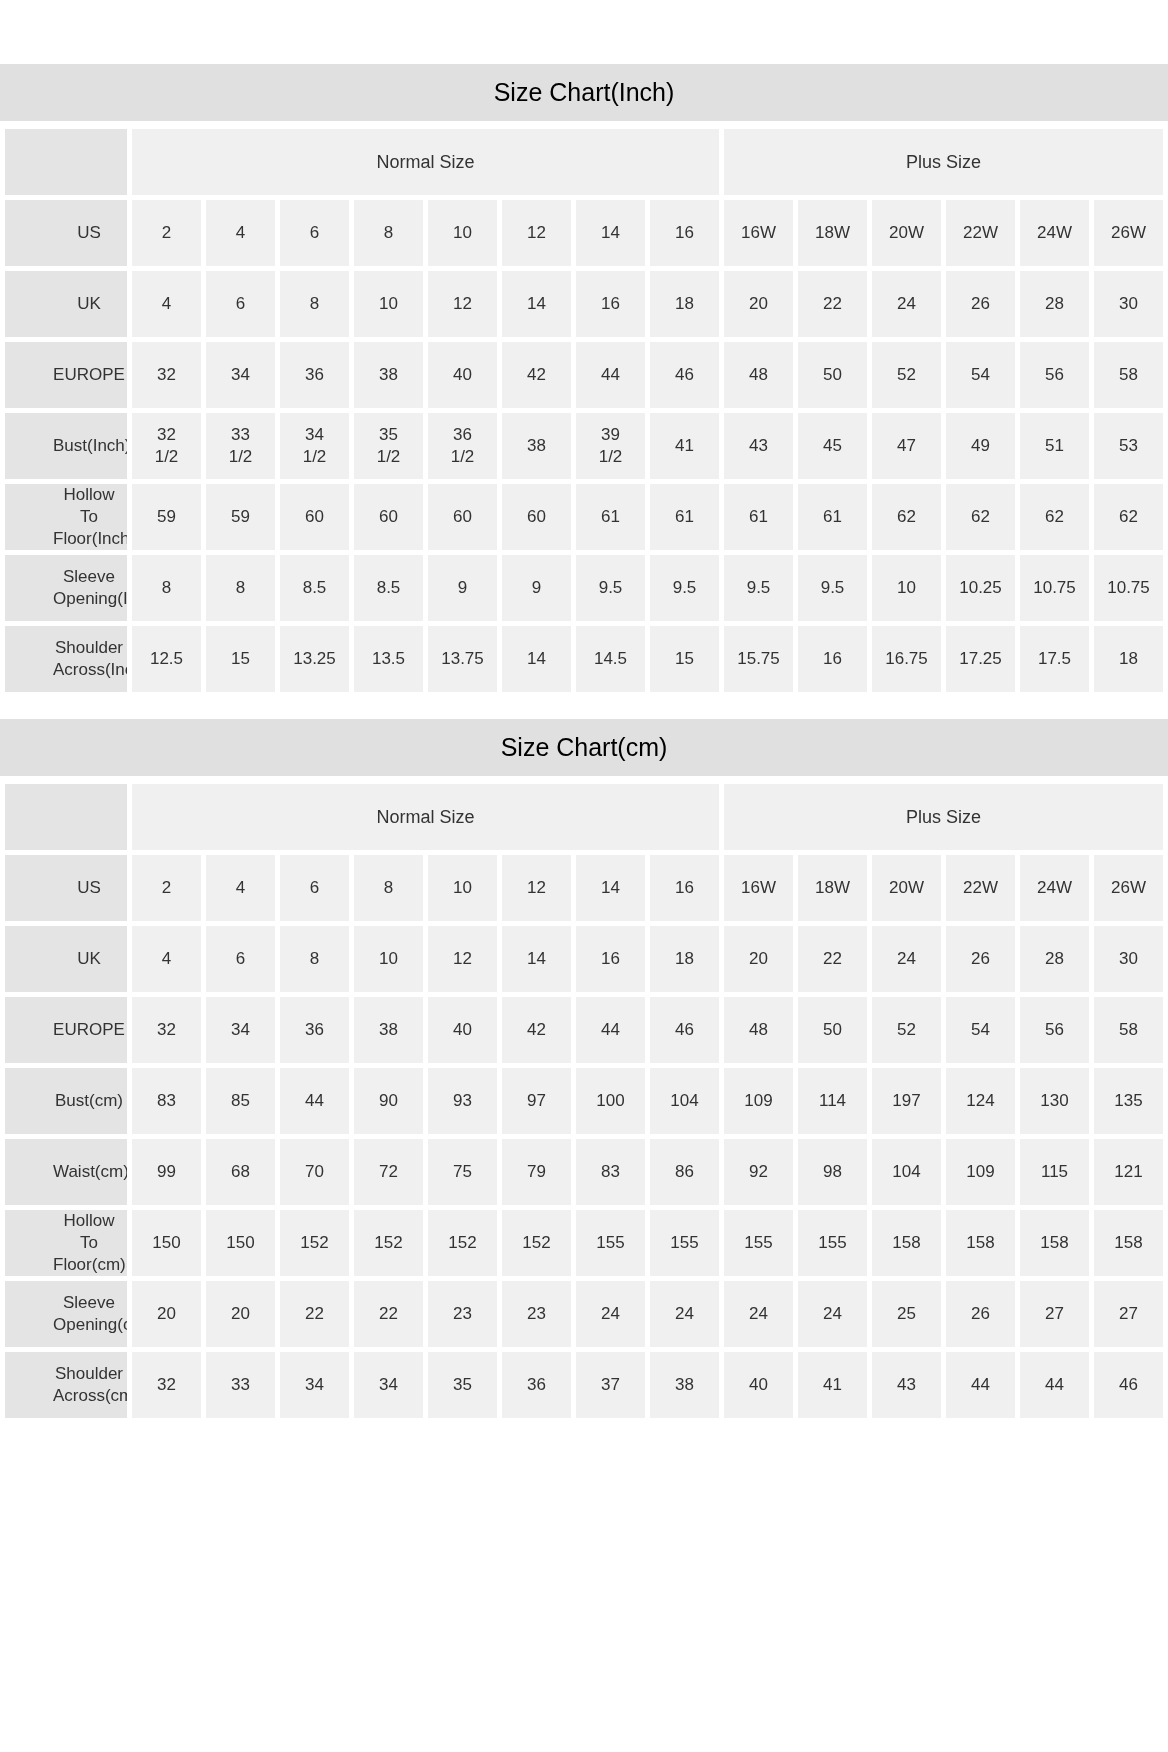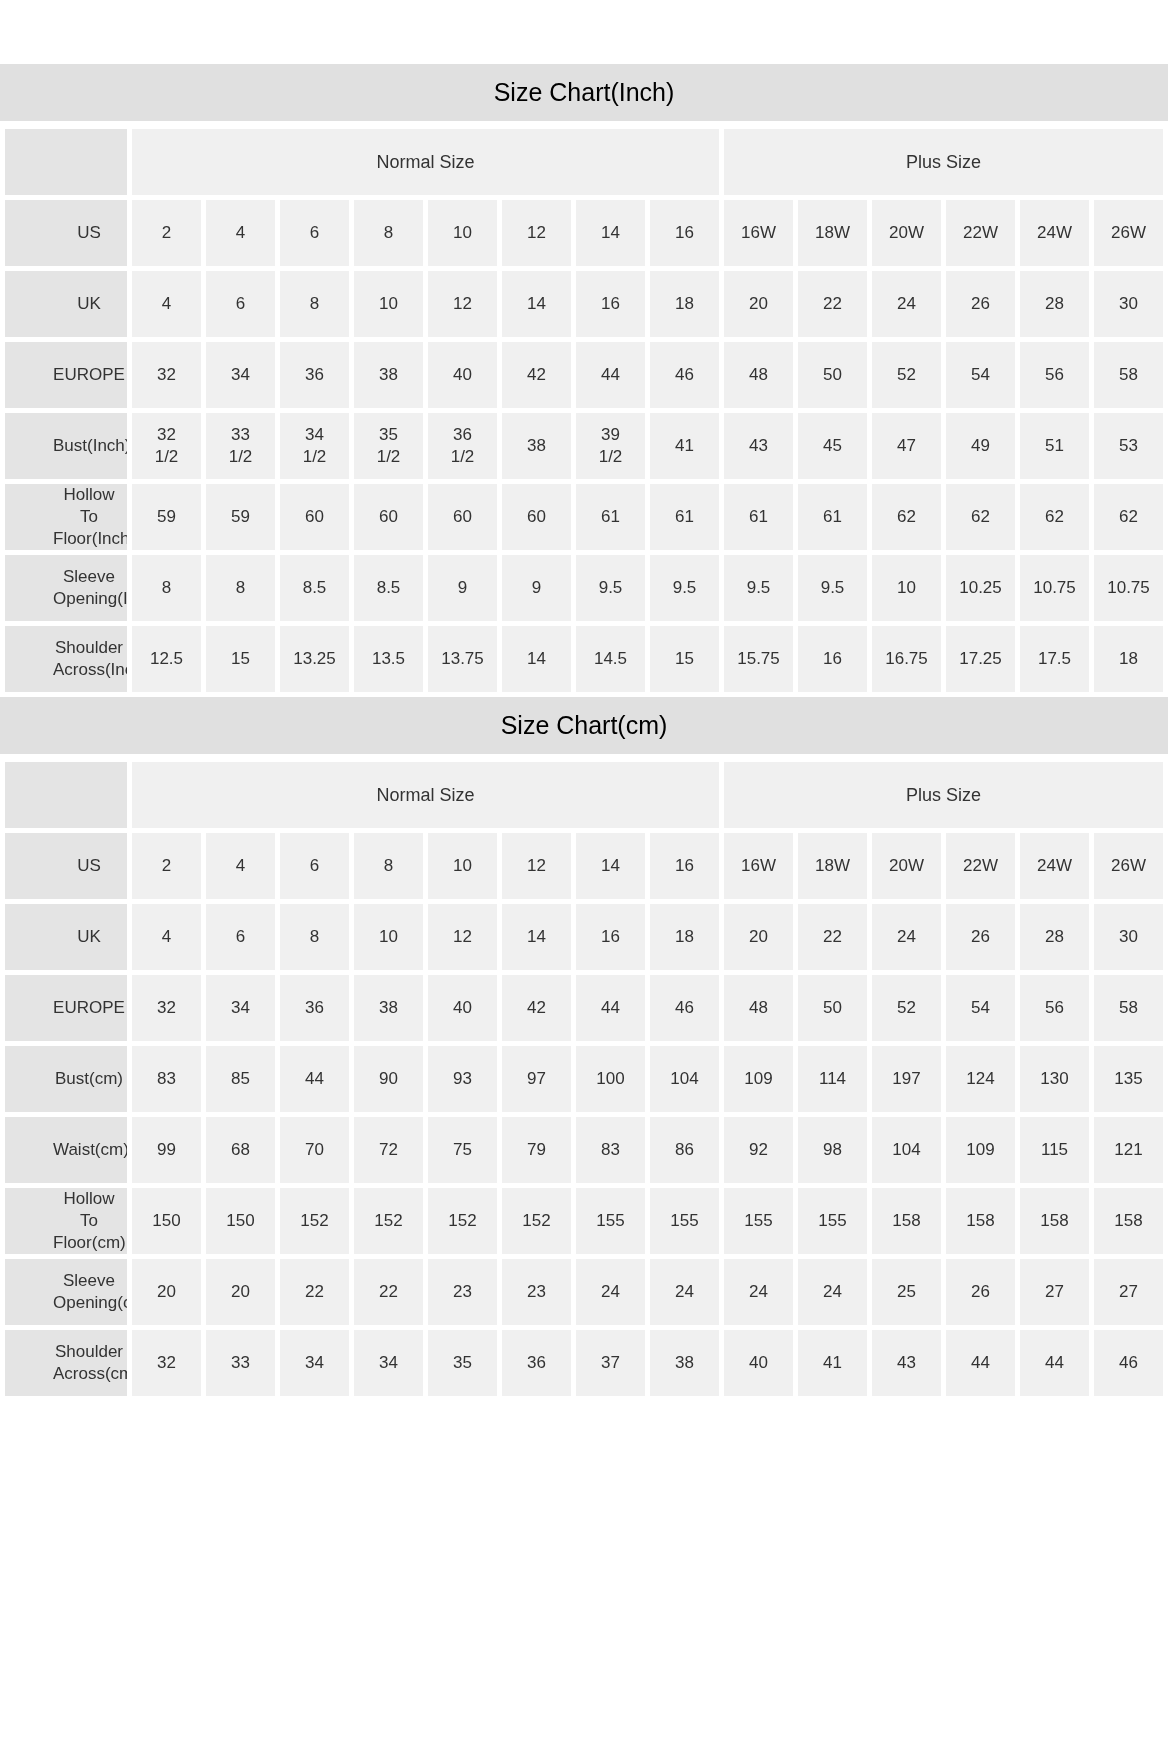--- a/index.html
+++ b/index.html
@@ -9,21 +9,21 @@
   }
   body {
     width: 1168px;
     height: 1752px;
     box-sizing: border-box;
     padding-top: 64px;
     font-family: "Liberation Sans", sans-serif;
     color: #333333;
   }
   .section { width: 1168px; }
-  .section + .section { margin-top: 0; }
+  .section + .section { margin-top: 22px; }
   .title-band {
     height: 57px;
     background: #e0e0e0;
     display: flex;
     align-items: center;
     justify-content: center;
     font-size: 25px;
     color: #000000;
     margin-bottom: 3px;
   }

